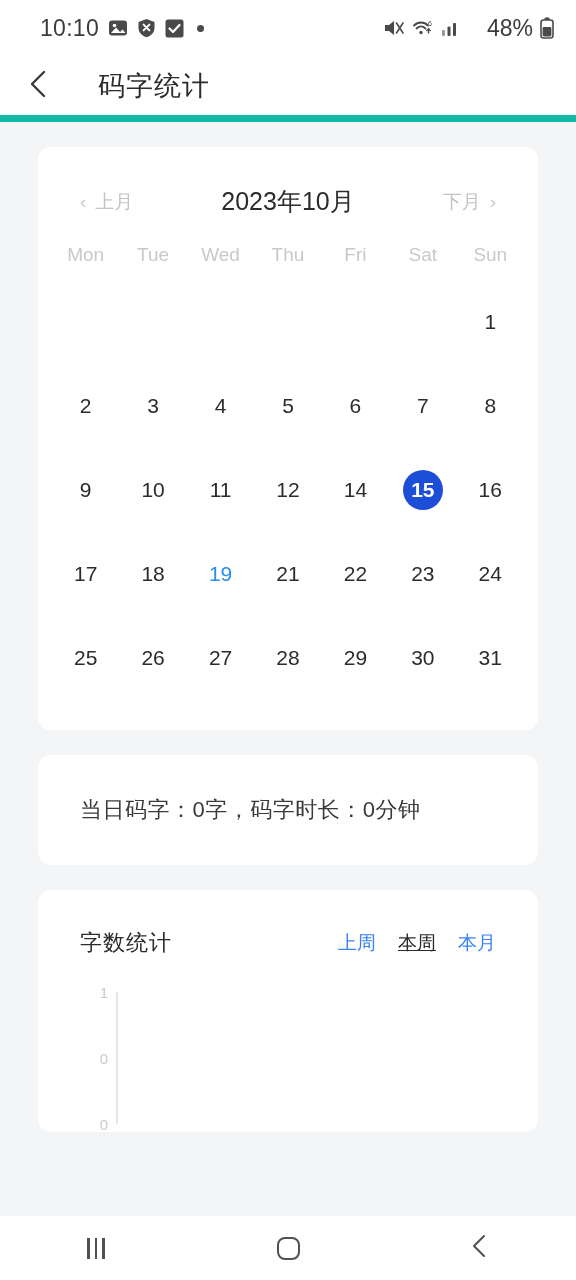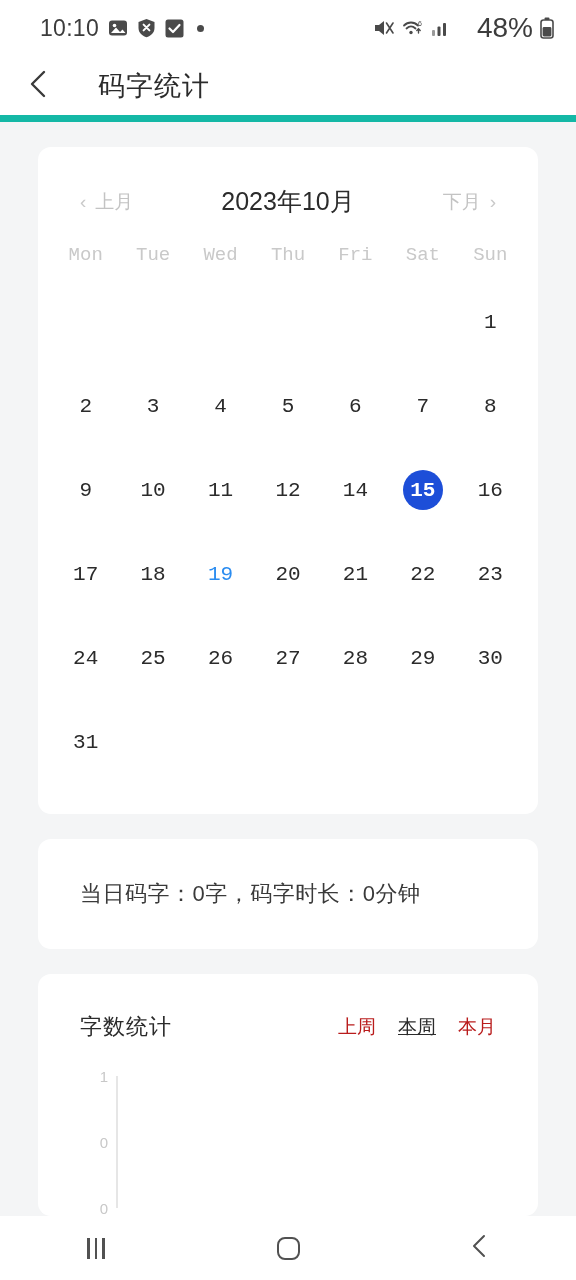--- a/index.html
+++ b/index.html
@@ -16,21 +16,21 @@
     height: 56px;
     background: #ffffff;
     display: flex;
     align-items: center;
     justify-content: space-between;
     padding: 0 22px 0 40px;
   }
   .sb-left { display: flex; align-items: center; gap: 9px; }
   .sb-clock { font-size: 23px; color: #3c3c3c; letter-spacing: .3px; }
   .sb-right { display: flex; align-items: center; gap: 7px; }
-  .sb-batt-text { font-size: 28px; color: #3c3c3c; margin-left: 19px; }
+  .sb-batt-text { font-size: 23px; color: #3c3c3c; margin-left: 19px; }
   .ico { display: inline-block; line-height: 0; }
   .dot-ico { width: 7px; height: 7px; border-radius: 50%; background: #4a4a4a; display:inline-block; margin-left:4px;}
 
   
   .appbar {
     height: 66px;
     background: #ffffff;
     display: flex;
     align-items: center;
     border-bottom: 7px solid #14b8a6;
@@ -70,21 +70,20 @@
     color: #c3c3c3; font-size: 19px;
   }
   .cal-nav .chev { font-size: 19px; color: #c9c9c9; }
   .cal-title { font-size: 25px; color: #2b2b2b; }
 
   .cal-grid {
     display: grid;
     grid-template-columns: repeat(7, 1fr);
     padding: 0 14px 30px 14px;
     margin-top: 26px;
-    font-family: Liberation Mono, monospace;
   }
   .wd {
     text-align: center;
     font-size: 19px;
     color: #c9c9c9;
     padding-bottom: 14px;
   }
   .day {
     height: 84px;
     display: flex; align-items: center; justify-content: center;
@@ -108,21 +107,21 @@
     letter-spacing: .5px;
   }
 
   
   .stats-head {
     display: flex; align-items: center; justify-content: space-between;
     padding: 38px 42px 0 42px;
   }
   .stats-title { font-size: 22px; color: #2b2b2b; letter-spacing: 1px; }
   .range-tabs { display: flex; align-items: center; gap: 22px; }
-  .range-tab { font-size: 19px; color: #b91c1c; }
+  .range-tab { font-size: 19px; color: #3b82f6; }
   .range-tab.active { color: #2b2b2b; text-decoration: underline; }
 
   .chart-wrap {
     position: relative;
     height: 140px;
     margin: 34px 0 0 0;
     padding-left: 42px;
   }
   .y-axis {
     position: absolute;
@@ -299,23 +298,20 @@
         <div class="day">
           <span class="pill">17</span>
         </div>
         <div class="day">
           <span class="pill">18</span>
         </div>
         <div class="day today">
           <span class="pill">19</span>
         </div>
         <div class="day">
-          <span class="pill">20</span>
-        </div>
-        <div class="day">
           <span class="pill">21</span>
         </div>
         <div class="day">
           <span class="pill">22</span>
         </div>
         <div class="day">
           <span class="pill">23</span>
         </div>
         <div class="day">
           <span class="pill">24</span>

